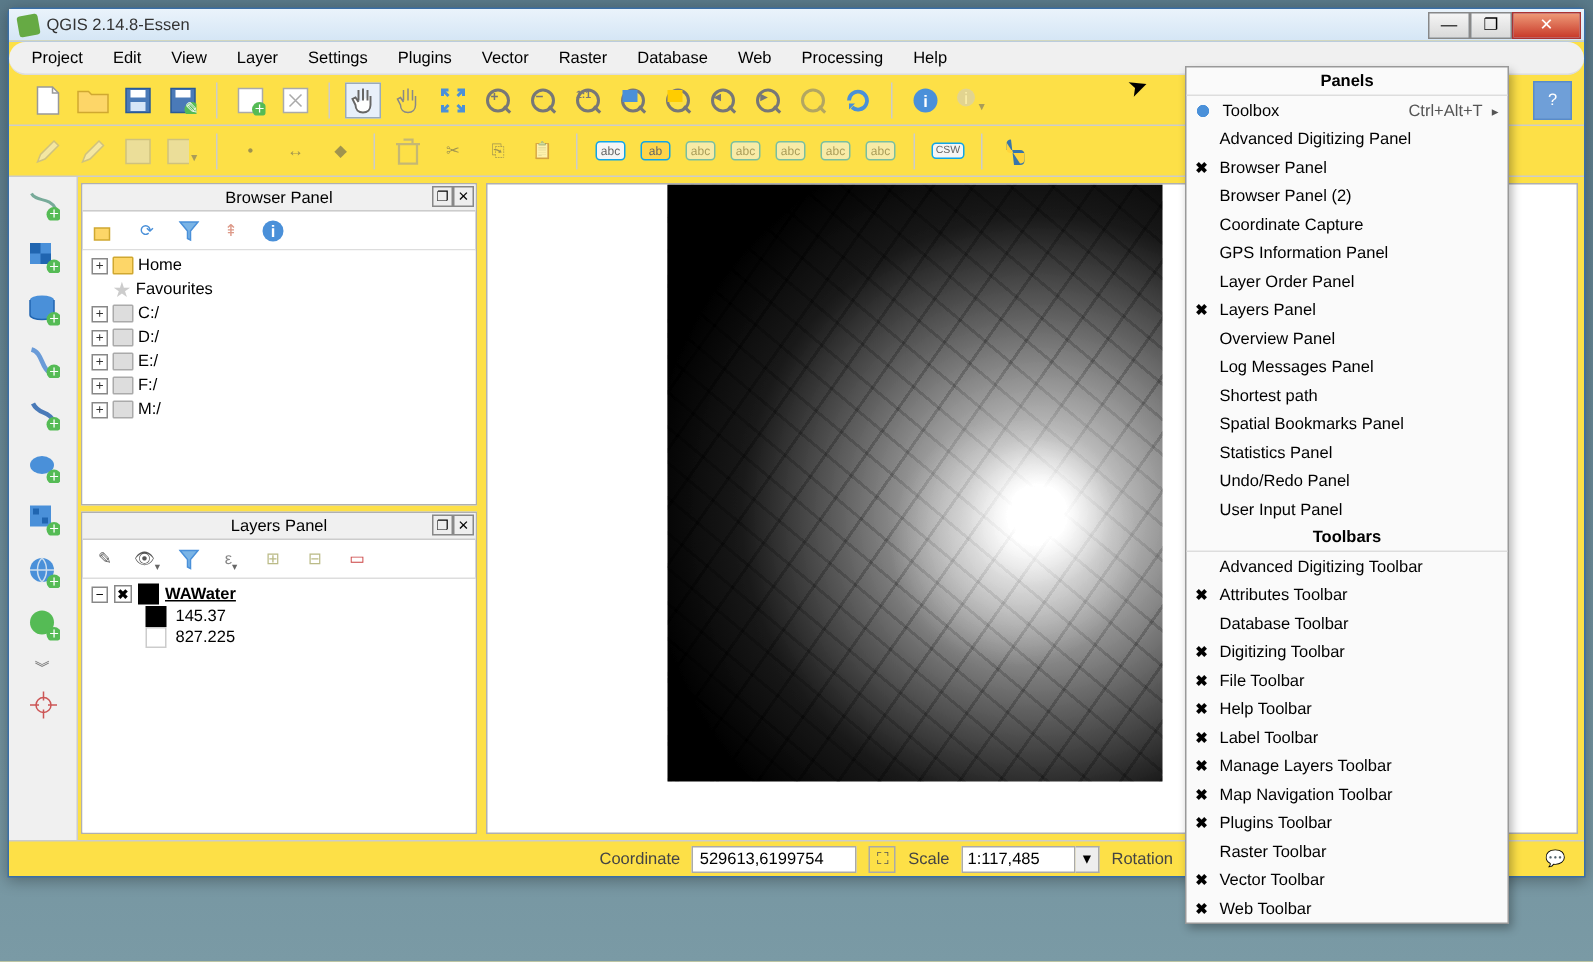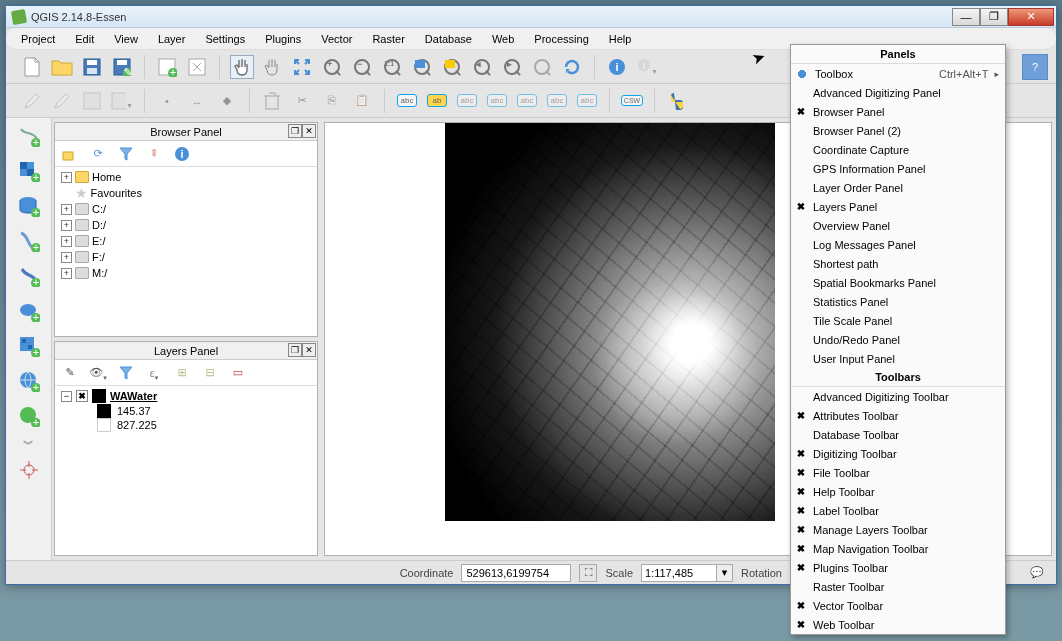--- a/index.html
+++ b/index.html
@@ -1,17 +1,17 @@
 <!DOCTYPE html>
 <html><head>
 <meta charset="utf-8">
 <style>
   * { box-sizing: border-box; margin: 0; padding: 0; font-family: "Segoe UI", Tahoma, sans-serif; font-size: 11px; }
   body { background: linear-gradient(#5a7a8a, #7a9aa5); width: 1062px; height: 641px; overflow: hidden; position: relative; }
-  .window { position: absolute; left: 5px; top: 5px; width: 1052px; height: 580px; background: #e5e5e5; border: 1px solid #3a6ea5; border-radius: 4px 4px 0 0; box-shadow: 0 2px 10px rgba(0,0,0,.3); }
+  .window { position: absolute; left: 5px; top: 5px; width: 1052px; height: 580px; background: #fde047; border: 1px solid #3a6ea5; border-radius: 4px 4px 0 0; box-shadow: 0 2px 10px rgba(0,0,0,.3); }
   .titlebar { height: 22px; background: linear-gradient(#eaf3fb, #d5e6f5); display: flex; align-items: center; padding: 0 2px 0 6px; border-bottom: 1px solid #bcd; }
   .title-icon { width: 14px; height: 14px; margin-right: 5px; background: #6a4; transform: rotate(-10deg); border-radius: 2px; }
   .titlebar-text { flex: 1; color: #333; }
   .win-btns { display: flex; gap: 0; }
   .win-btn { width: 28px; height: 18px; border: 1px solid #888; background: linear-gradient(#f5f5f5,#d9d9d9); display: flex; align-items: center; justify-content: center; cursor: pointer; }
   .win-btn.close { width: 46px; background: linear-gradient(#e97,#c83a2a); color: #fff; border-color: #a33; }
   .menubar { height: 22px; background: #f0f0f0; display: flex; align-items: center; padding: 0 6px; gap: 2px; border-bottom: 1px solid #ddd; border-radius: 11px; }
   .menu-item { padding: 3px 9px; cursor: pointer; }
   .toolbar { height: 34px; display: flex; align-items: center; padding: 0 8px 0 14px; gap: 6px; border-bottom: 1px solid #ccc; }
   .tbtn { width: 24px; height: 24px; border: 1px solid transparent; display: flex; align-items: center; justify-content: center; cursor: pointer; color: #555; position: relative; }
@@ -542,24 +542,20 @@
       <div class="ctx-item">
         <div class="ctx-check"></div>
         <span>Spatial Bookmarks Panel</span>
       </div>
       <div class="ctx-item">
         <div class="ctx-check"></div>
         <span>Statistics Panel</span>
       </div>
       <div class="ctx-item">
         <div class="ctx-check"></div>
-        <span>Tile Scale Panel</span>
-      </div>
-      <div class="ctx-item">
-        <div class="ctx-check"></div>
         <span>Undo/Redo Panel</span>
       </div>
       <div class="ctx-item">
         <div class="ctx-check"></div>
         <span>User Input Panel</span>
       </div>
     </div>
   <div class="ctx-head">Toolbars</div>
   <div id="ctx-toolbars-list">
       <div class="ctx-item">

